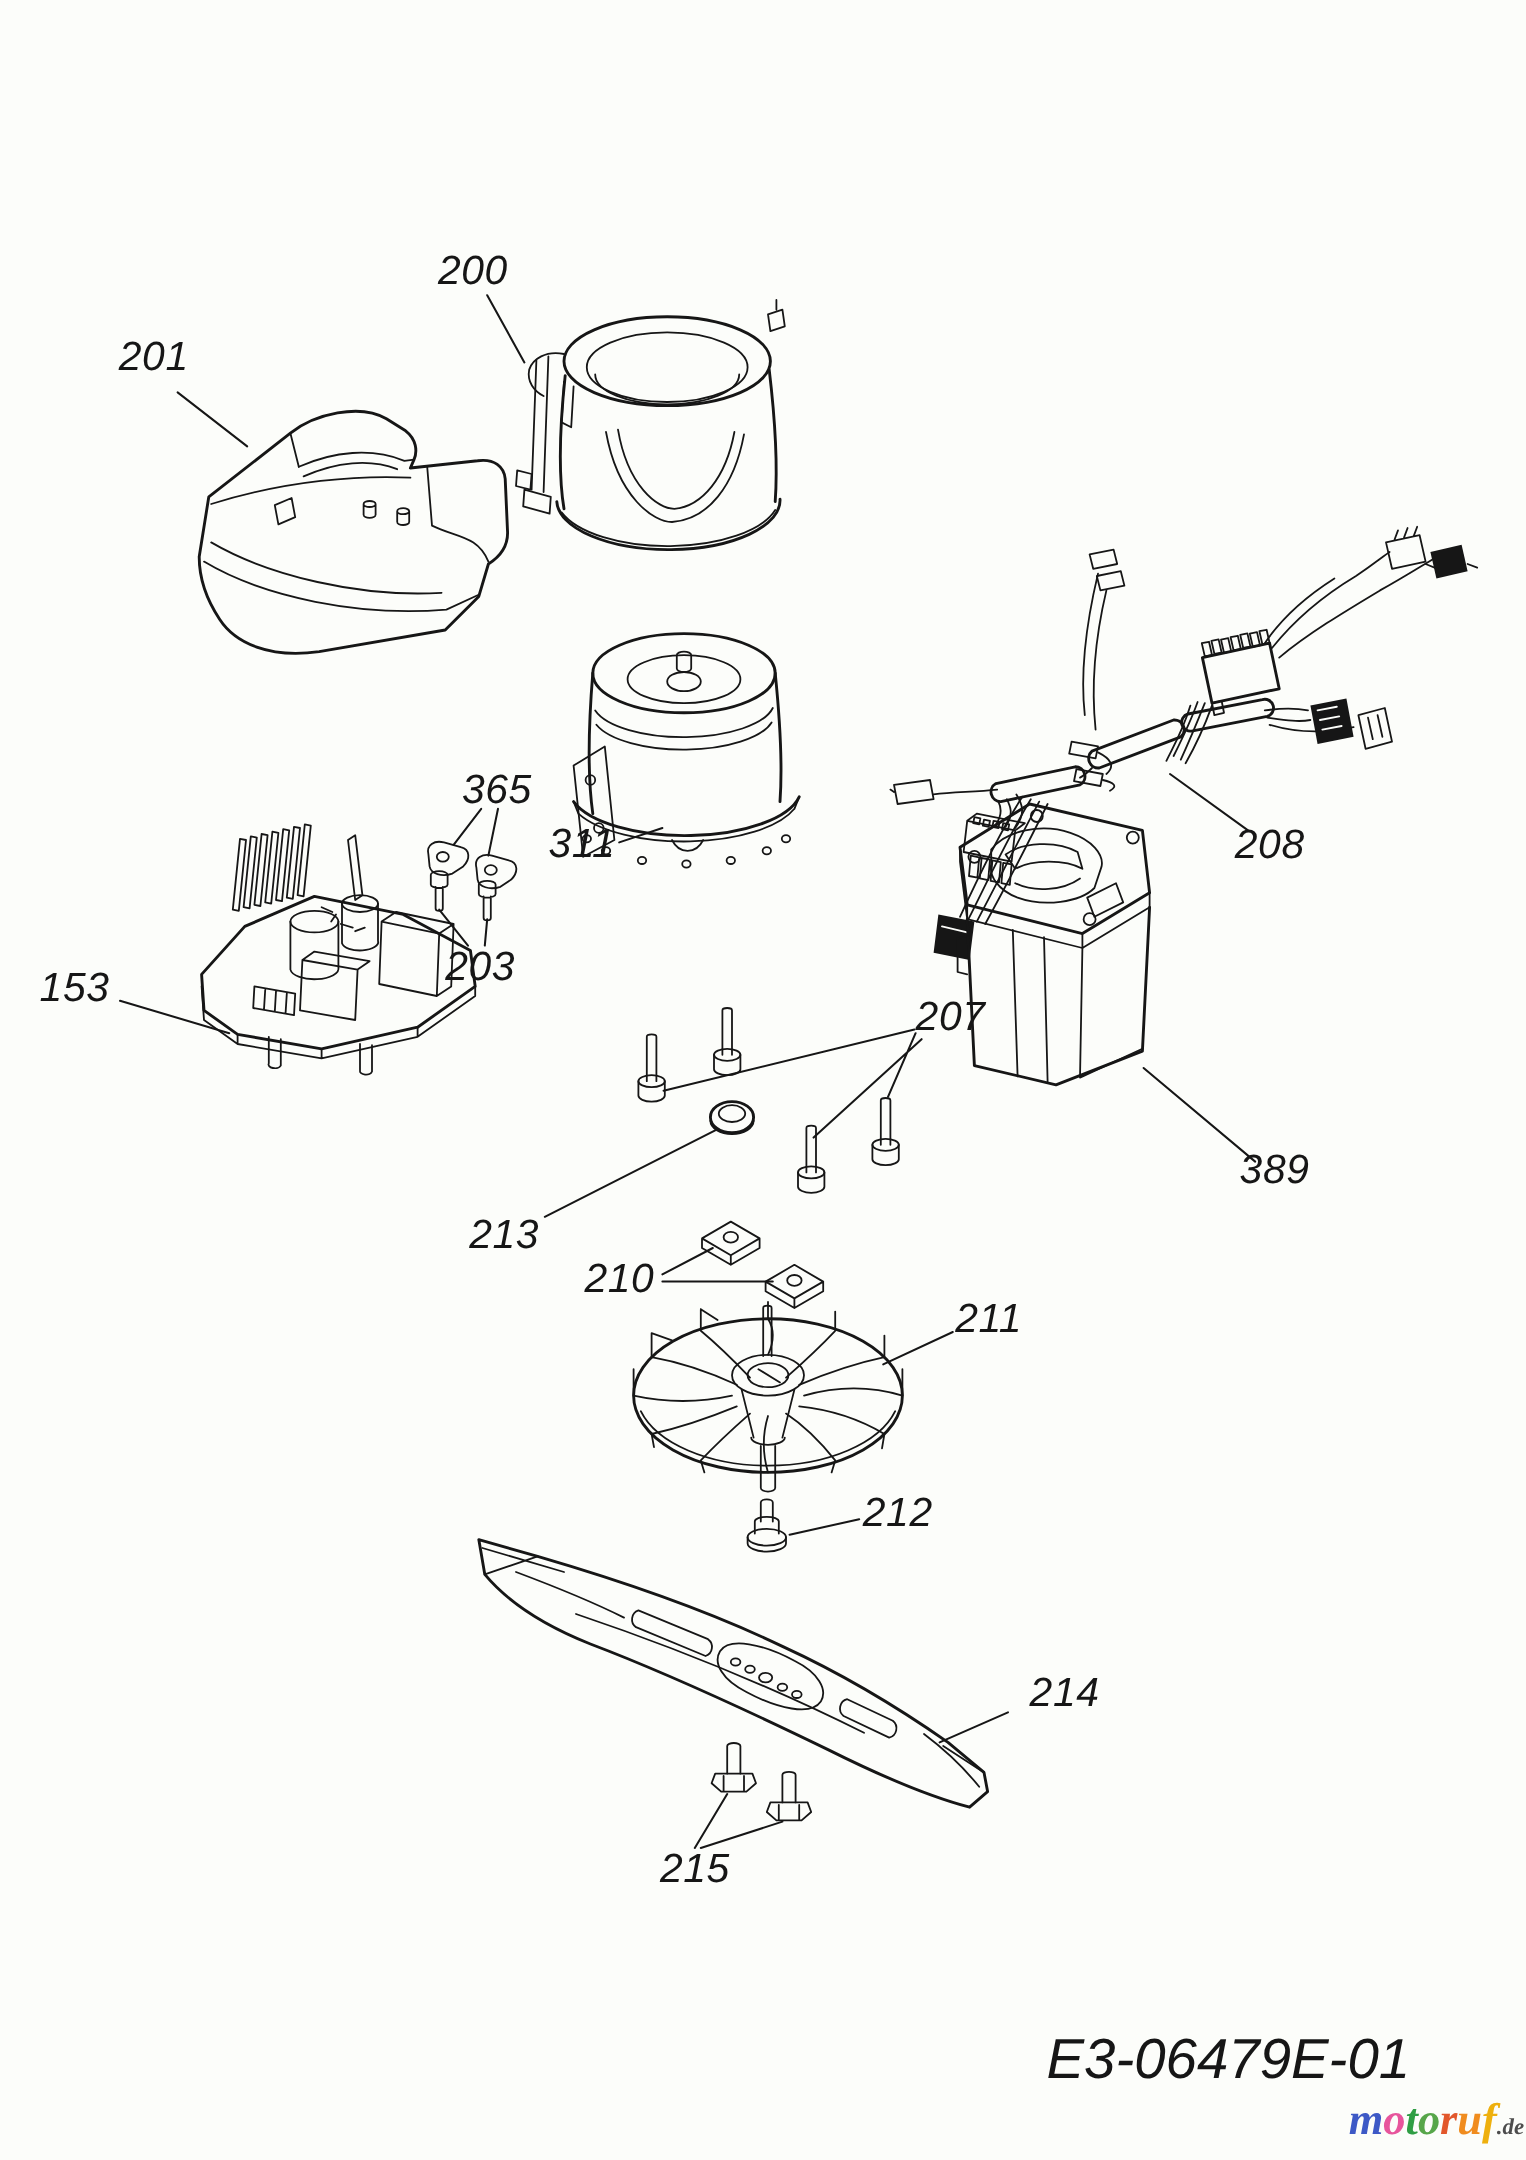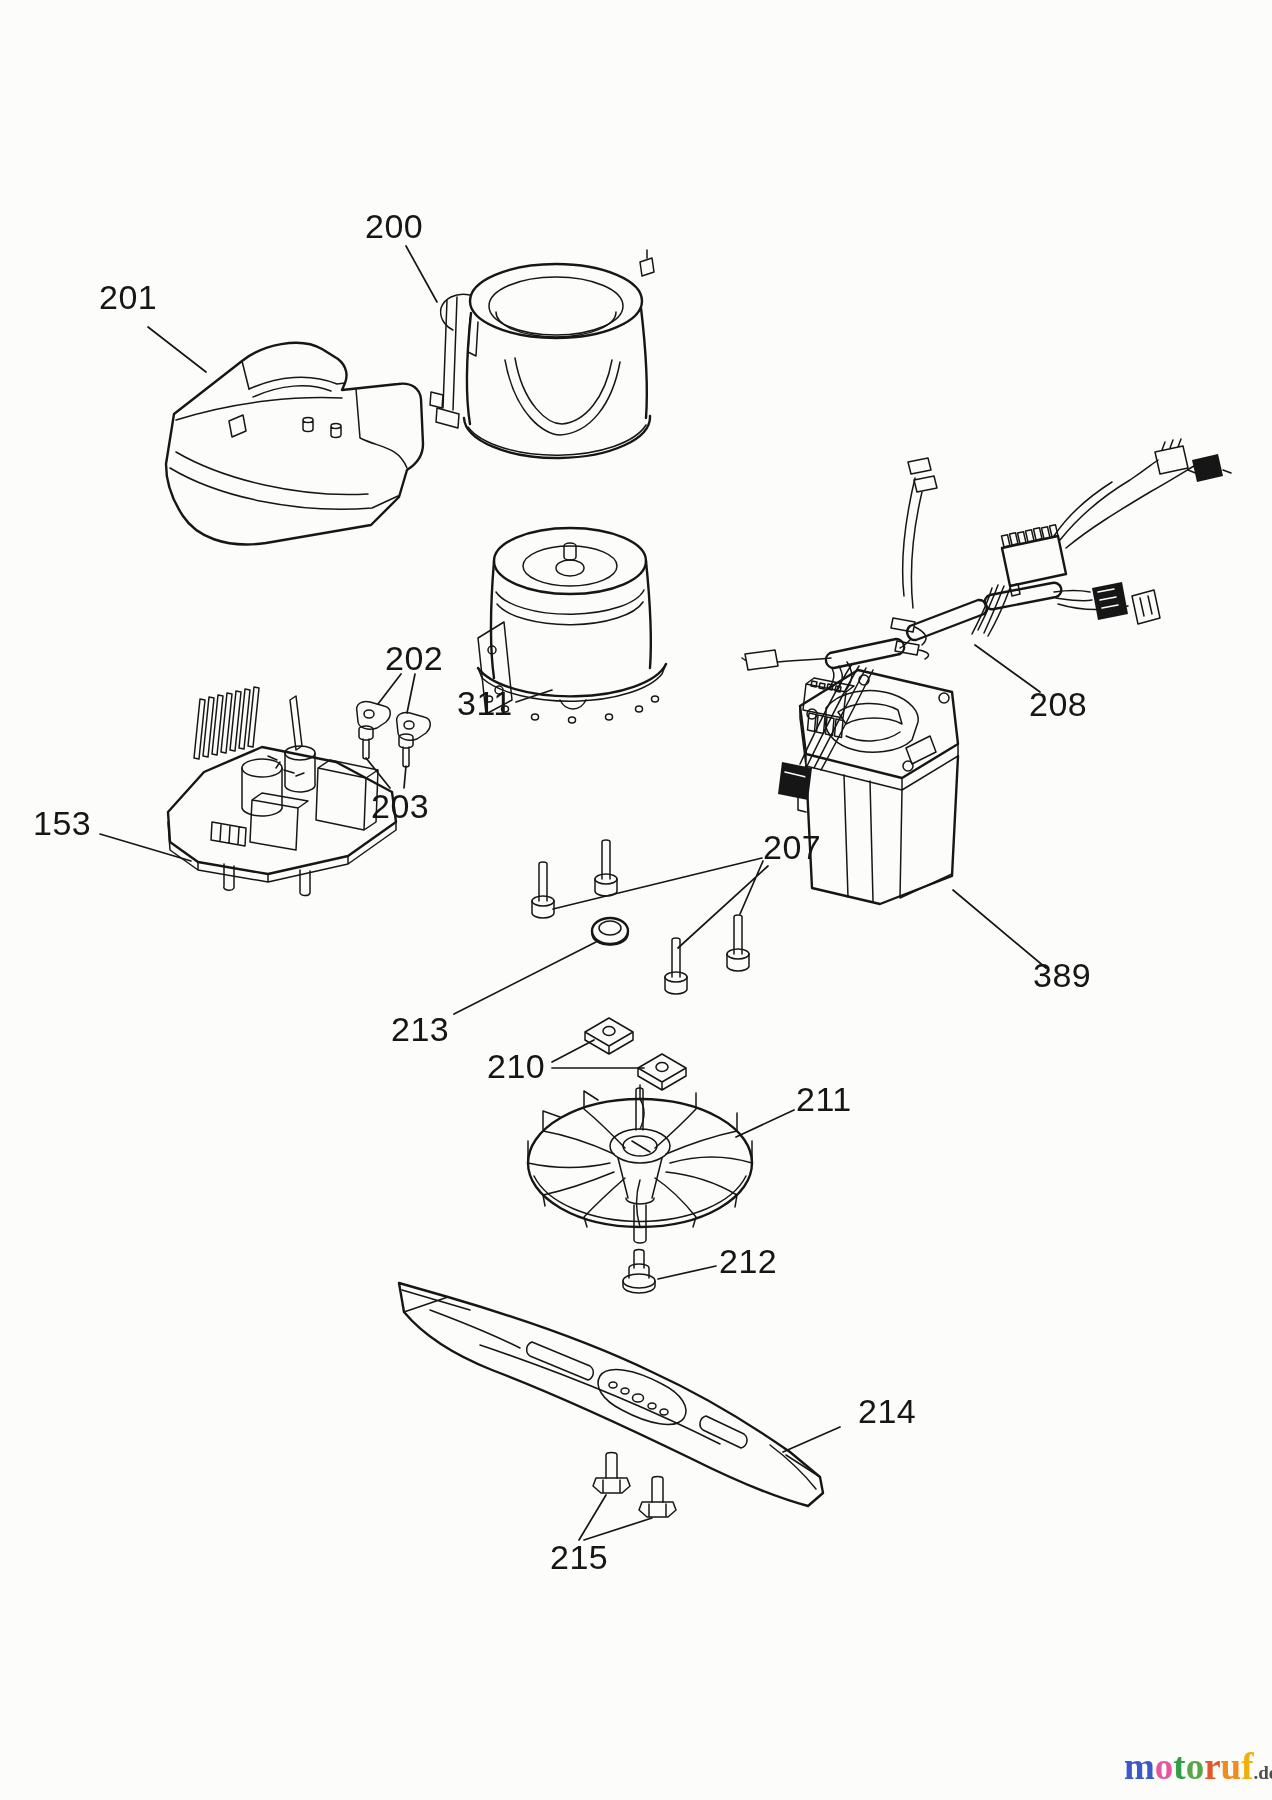--- a/index.html
+++ b/index.html
@@ -3,20 +3,21 @@
 <meta charset="utf-8">
 <style>
   html,body{margin:0;padding:0;}
   .canvas{
     position:relative;
     width:1272px;
     height:1800px;
     background:var(--bg,#fcfdfa);
     overflow:hidden;
     font-family:"Liberation Sans", sans-serif;
+    font-style:italic;
   }
   .canvas svg{
     position:absolute;left:0;top:0;
     fill:none;
     stroke:var(--line,#161616);
     stroke-linecap:round;
     stroke-linejoin:round;
   }
   .o{stroke-width:2.4px;}
   .d{stroke-width:1.5px;}
@@ -305,32 +306,33 @@
     <path class="ld" d="M794,1110 L736,1137"></path>
     <path class="ld" d="M716,1266 L658,1279"></path>
     <path class="ld" d="M454,1014 L596,942"></path>
     <path class="ld" d="M840,1427 L783,1452"></path>
     <path class="ld" d="M606,1495 L579,1540 M652,1518 L584,1540"></path>
   </g>
 </svg>
 
   <div class="part-label" style="left:365px;top:209px">200</div>
   <div class="part-label" style="left:99px;top:280px">201</div>
-  <div class="part-label" style="left:385px;top:641px">202</div>
+  <div class="part-label" style="left:385px;top:641px">365</div>
   <div class="part-label" style="left:371px;top:789px">203</div>
   <div class="part-label" style="left:33px;top:806px">153</div>
   <div class="part-label" style="left:457px;top:686px">311</div>
   <div class="part-label" style="left:763px;top:830px">207</div>
   <div class="part-label" style="left:1029px;top:687px">208</div>
   <div class="part-label" style="left:1033px;top:958px">389</div>
   <div class="part-label" style="left:487px;top:1049px">210</div>
   <div class="part-label" style="left:796px;top:1082px">211</div>
   <div class="part-label" style="left:719px;top:1244px">212</div>
   <div class="part-label" style="left:391px;top:1012px">213</div>
   <div class="part-label" style="left:858px;top:1394px">214</div>
   <div class="part-label" style="left:550px;top:1540px">215</div>
 
+  <div class="diagram-code">E3-06479E-01</div>
 
   <a class="logo">
     <span style="color: rgb(61, 89, 198);">m</span><span style="color: rgb(231, 85, 156);">o</span><span style="color: rgb(47, 158, 68);">t</span><span style="color: rgb(87, 166, 74);">o</span><span style="color: rgb(226, 87, 43);">r</span><span style="color: rgb(240, 140, 30);">u</span><span style="color: rgb(238, 176, 14);">f</span><span class="suffix">.de</span>
   </a>
 
 </div>
 
 </body></html>

